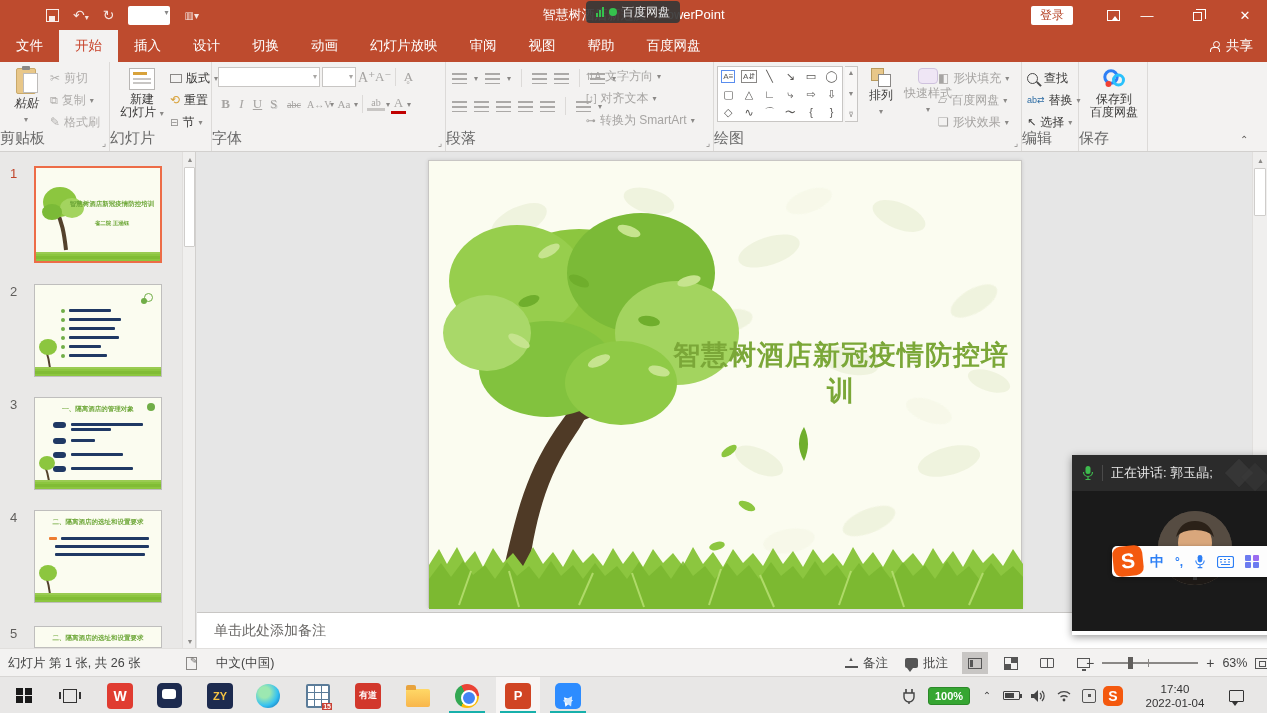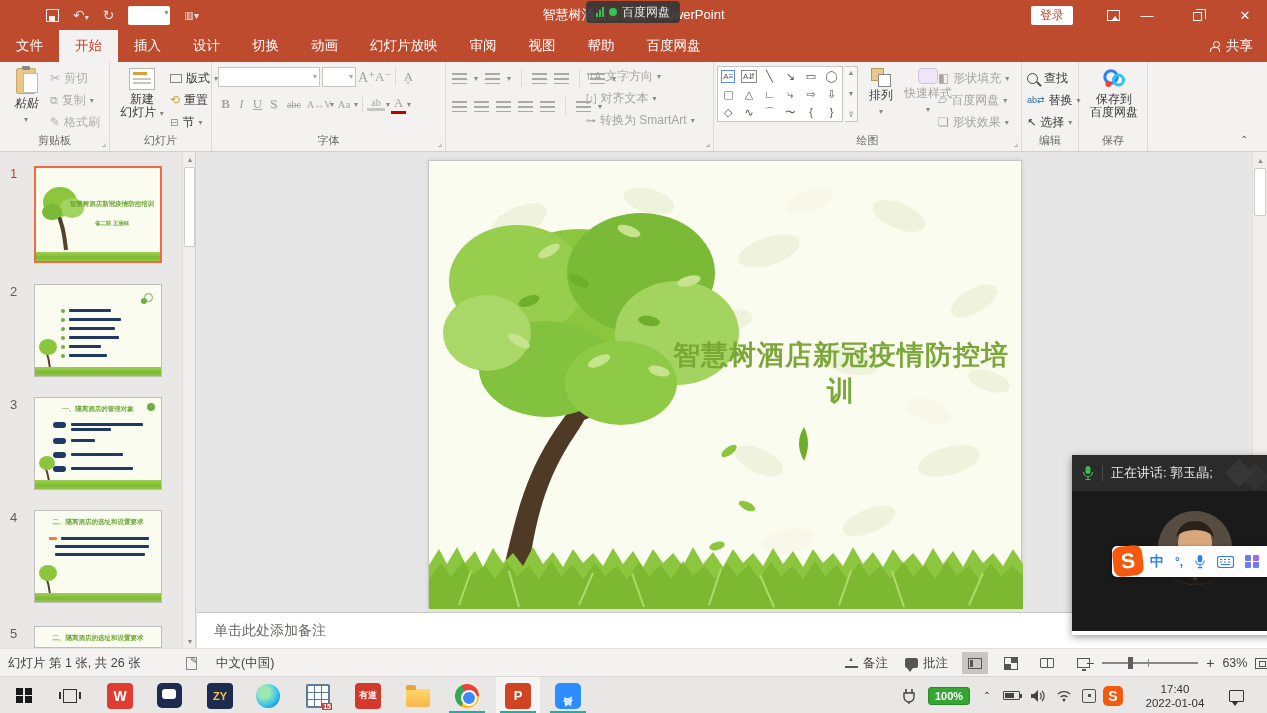--- a/index.html
+++ b/index.html
@@ -36,21 +36,21 @@
   .bulb{width:10px;height:10px;border:1.4px solid #fff;border-radius:50%;position:relative;}
   .bulb:after{content:"";position:absolute;left:2.2px;top:9px;width:3px;height:3px;background:#fff;}
   .share{position:absolute;right:14px;top:0;height:32px;gap:6px;}
   .ic-person{width:10px;height:10px;position:relative;}
   .ic-person:before{content:"";position:absolute;left:2.5px;top:0;width:5px;height:5px;border-radius:50%;border:1.2px solid #fff;}
   .ic-person:after{content:"";position:absolute;left:0;top:6px;width:8px;height:4px;border:1.2px solid #fff;border-radius:4px 4px 0 0;border-bottom:none;}
 
   
   #ribbon{left:0;top:62px;width:1267px;height:90px;background:#F3F2F1;border-bottom:1px solid #D2D0CE;font-size:12px;color:#3B3A39;}
   .grp{position:absolute;top:0;height:89px;border-right:1px solid #DCDAD8;}
-  .grp-label{position:absolute;bottom:3px;width:100%;text-align:center;font-size:11px;color:#696969;}
+  .grp-label{position:absolute;bottom:3px;width:100%;text-align:left;font-size:15px;color:#696969;}
   .launcher{position:absolute;right:3px;bottom:3px;font-size:9px;color:#8A8886;}
   .bigbtn{position:absolute;top:2px;display:flex;flex-direction:column;align-items:center;justify-content:flex-start;gap:3px;width:44px;height:68px;padding-top:4px;text-align:center;line-height:13px;}
   .smallrow{position:absolute;height:20px;display:flex;align-items:center;gap:4px;white-space:nowrap;}
   .gray{color:#A6A4A2;}
   .dis{color:#B0AEAC;}
   .ic-clipboard{width:20px;height:26px;background:#E8C789;border:1px solid #C9A96A;border-radius:2px;position:relative;}
   .ic-clipboard:before{content:"";position:absolute;left:5px;top:-3px;width:8px;height:4px;background:#8A8886;border-radius:1px;}
   .ic-clipboard:after{content:"";position:absolute;left:6px;top:4px;width:13px;height:18px;background:#fff;border:1px solid #BEBCBA;}
   .ic-newslide{width:26px;height:22px;background:#fff;border:1px solid #B8B6B4;position:relative;}
   .ic-newslide:before{content:"";position:absolute;left:3px;top:3px;width:14px;height:3px;background:#D8A23A;}
@@ -344,20 +344,21 @@
       <div class="smallrow gray" style="left:140px;top:26px;">
           <span style="font-size:10px;">[↕]</span>
           <span>对齐文本</span>
           <span class="dd">▾</span>
         </div>
       <div class="smallrow gray" style="left:140px;top:48px;">
           <span style="font-size:10px;">⊶</span>
           <span>转换为 SmartArt</span>
           <span class="dd">▾</span>
         </div>
+      <div class="grp-label">段落</div>
       <div class="launcher">⌟</div>
     </div>
 
     <div class="grp" style="left:714px;width:308px;">
       <div class="shapebox">
         <span style="border:1px solid #5A8DEE;font-size:8px;padding:0 1px;">A≡</span>
         <span style="border:1px solid #8A8886;font-size:8px;padding:0 1px;">A⇵</span>
         <span>╲</span>
         <span>↘</span>
         <span>▭</span>

